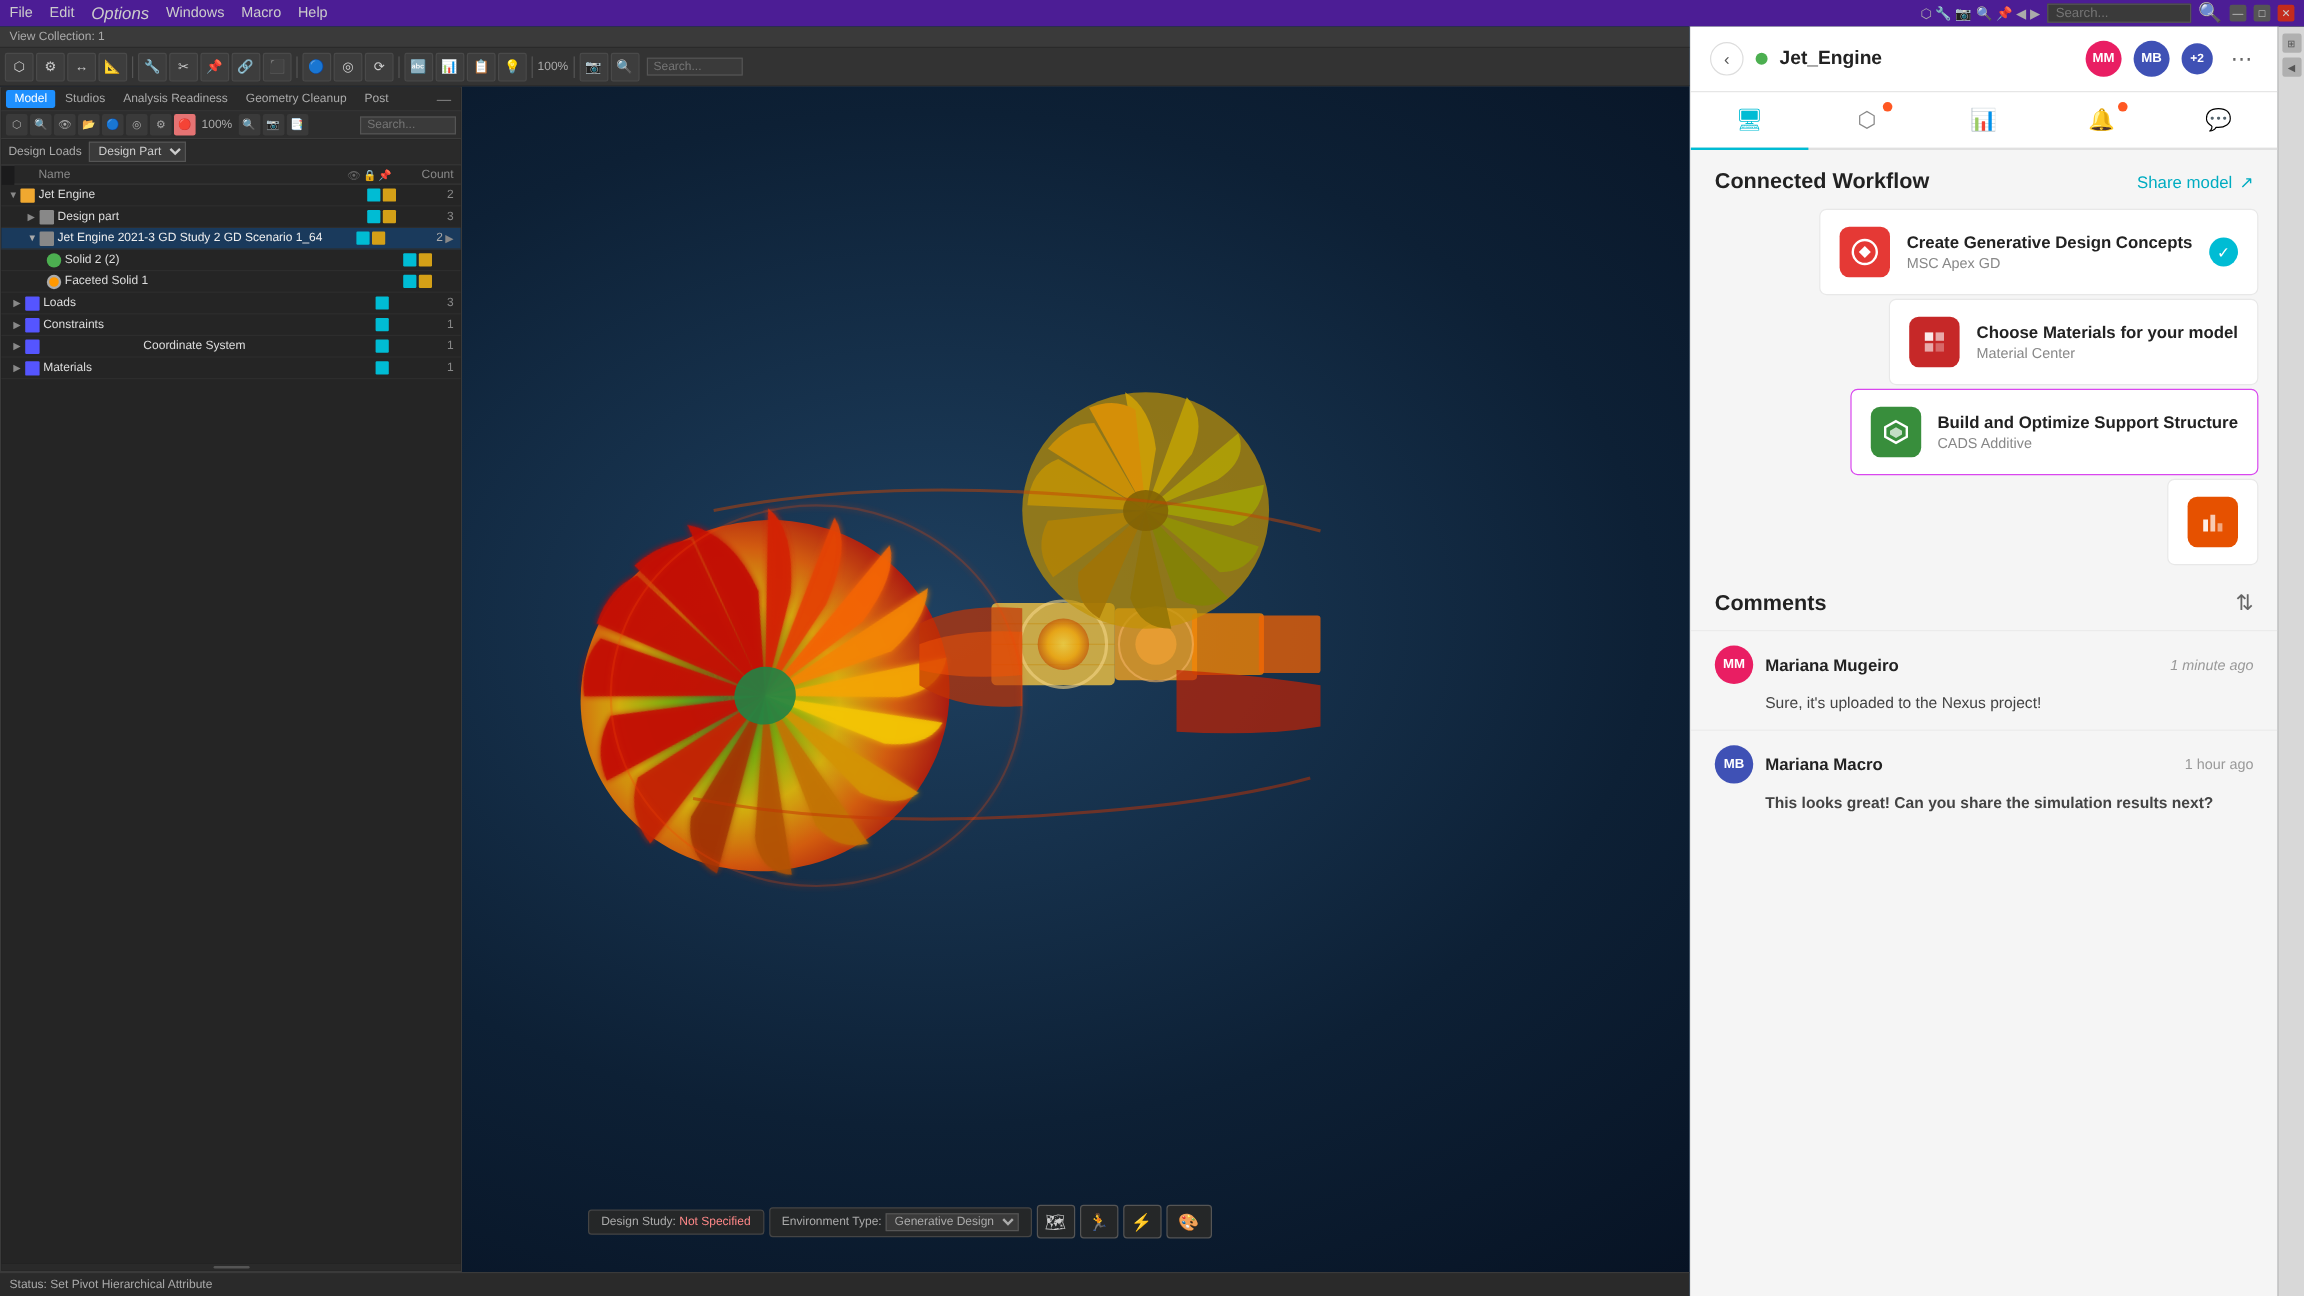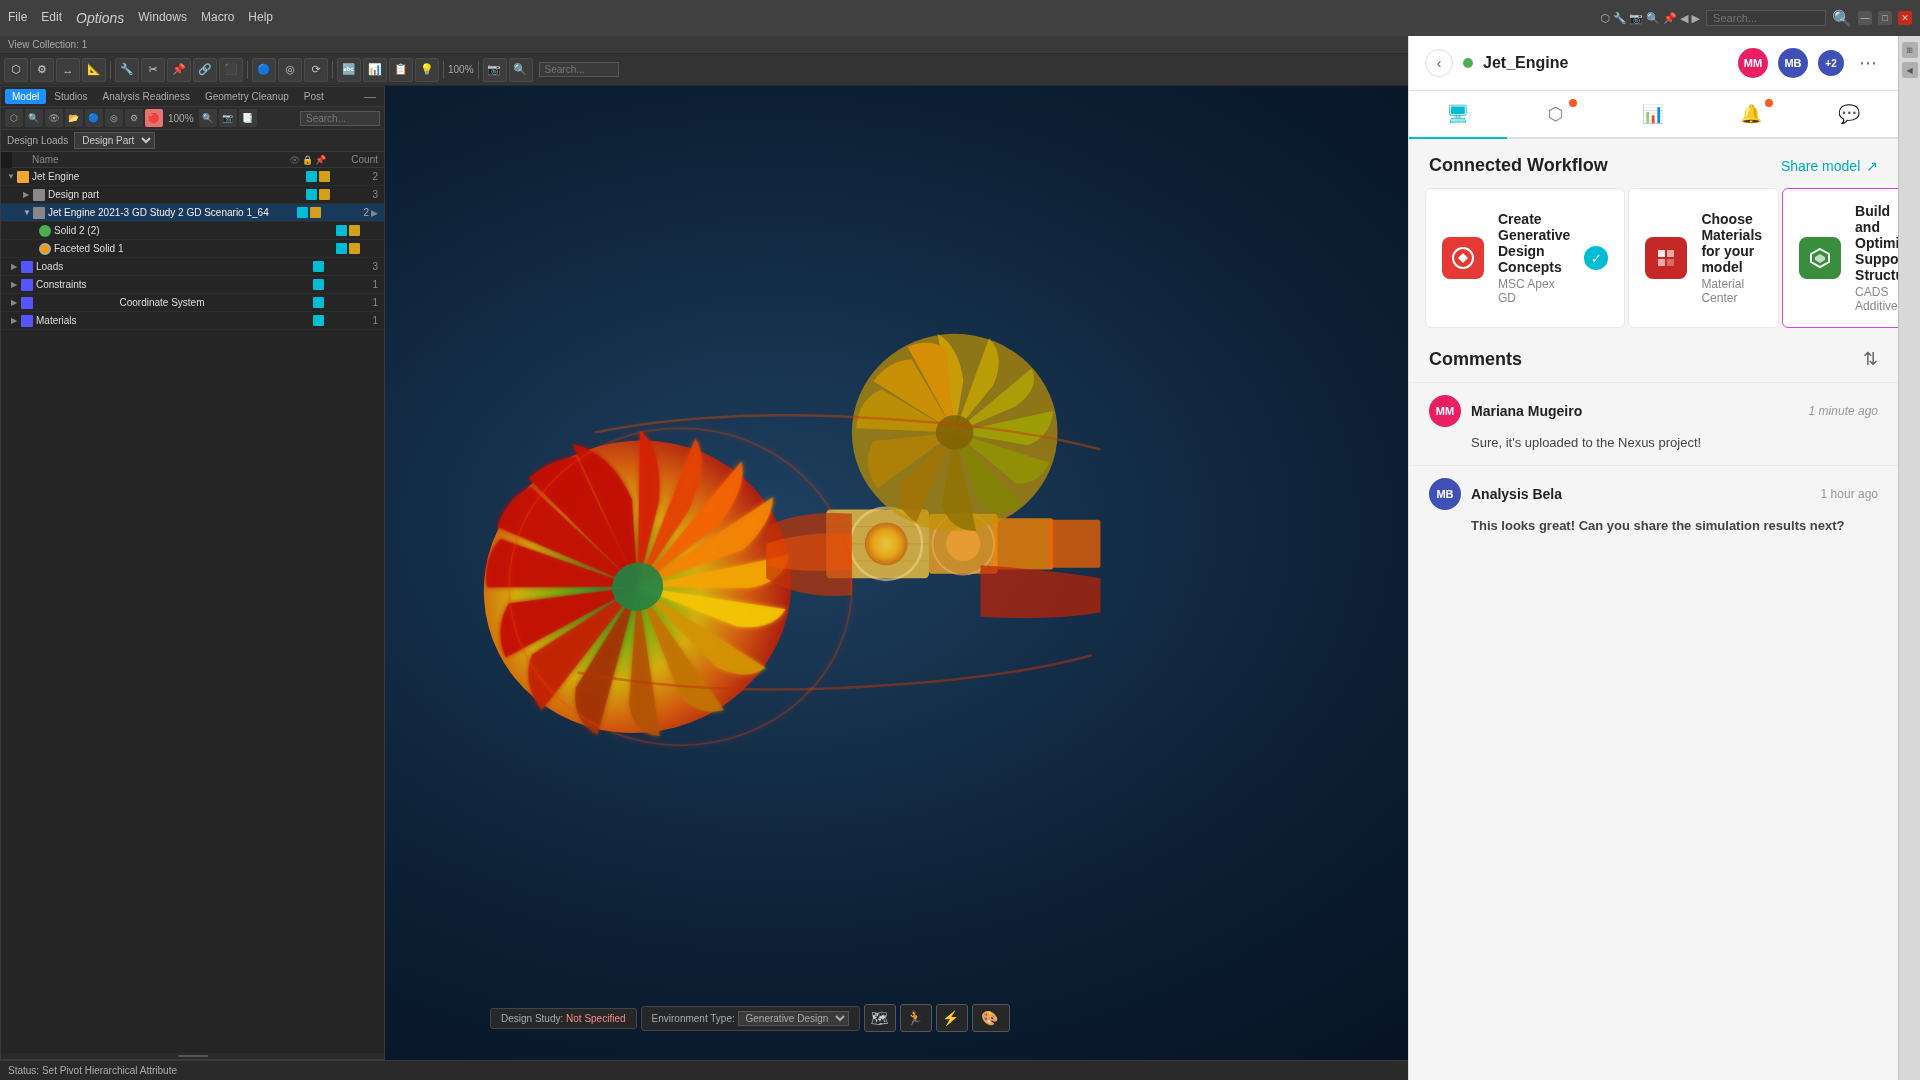--- a/index.html
+++ b/index.html
@@ -9,21 +9,21 @@
       overflow: hidden;
       font-family: -apple-system, BlinkMacSystemFont, 'Segoe UI', sans-serif;
       background: #1a2a3a;
       display: flex;
       flex-direction: column;
     }
   </style>
 </head>
 <body>
 
-<div style="background:#404040; height:36px; display:flex; align-items:center; padding:0 8px; gap:0; flex-shrink:0;justify-content:flex-end;">
+<div style="background:#4c1d95; height:22px; display:flex; align-items:center; padding:0 8px; gap:0; flex-shrink:0;justify-content:flex-end;">
   <div style="display:flex; gap:14px; flex:1;">
     <span style="color:#ccc; font-size:12px; cursor:pointer;">File</span>
     <span style="color:#ccc; font-size:12px; cursor:pointer;">Edit</span>
     <span style="color:#ccc; font-size:14px; cursor:pointer;font-style:italic;">Options</span>
     <span style="color:#ccc; font-size:12px; cursor:pointer;">Windows</span>
     <span style="color:#ccc; font-size:12px; cursor:pointer;">Macro</span>
     <span style="color:#ccc; font-size:12px; cursor:pointer;">Help</span>
   </div>
   <div style="display:flex; align-items:center; gap:6px; margin-left:auto;">
     <span style="color:#aaa; font-size:11px;">⬡ 🔧 📷 🔍 📌 ◀ ▶</span>
@@ -406,21 +406,21 @@
     <div style="flex:1;overflow-y:auto;background:#f5f5f5;">
 
       <div style="display:flex;align-items:center;justify-content:space-between;padding:16px 20px 12px;">
         <span style="font-size:18px;font-weight:600;color:#222;">Connected Workflow</span>
         <button style="display:flex;align-items:center;gap:6px;color:#00acc1;font-size:14px;font-weight:500;cursor:pointer;background:none;border:none;">
           <span>Share model</span>
           <span style="font-size:14px;">↗</span>
         </button>
       </div>
 
-      <div style="padding:0 16px;display:flex;flex-direction:row;gap:3px;">
+      <div style="padding:0 16px;display:flex;flex-direction:column;gap:3px;align-items:flex-end;">
 
         <div style="background:white;border:1px solid #e8e8e8;border-radius:6px;padding:14px 16px;display:flex;align-items:center;gap:14px;cursor:pointer;">
           <div style="width:42px;height:42px;border-radius:8px;background:#e53935;display:flex;align-items:center;justify-content:center;font-size:13px;flex-shrink:0;color:white;font-weight:bold;">
             <svg width="26" height="26" viewBox="0 0 26 26" fill="none">
               <circle cx="13" cy="13" r="10" stroke="white" stroke-width="2" fill="none"></circle>
               <path d="M8 13 L13 8 L18 13 L13 18 Z" fill="white"></path>
             </svg>
           </div>
           <div style="flex:1;">
             <div style="font-size:14px;font-weight:600;color:#222;margin-bottom:2px;">Create Generative Design Concepts</div>
@@ -479,21 +479,21 @@
           <div style="width:32px;height:32px;border-radius:50%;background:#e91e63;display:flex;align-items:center;justify-content:center;font-size:11px;font-weight:bold;color:white;flex-shrink:0;cursor:pointer;">MM</div>
           <span style="font-size:14px;font-weight:600;color:#222;flex:1;">Mariana Mugeiro</span>
           <span style="font-size:12px;color:#999;font-style:italic;">1 minute ago</span>
         </div>
         <div style="font-size:13px;color:#444;line-height:1.5;margin-left:42px;">Sure, it's uploaded to the Nexus project!</div>
       </div>
 
       <div style="padding:12px 20px;border-top:1px solid #ebebeb;">
         <div style="display:flex;align-items:center;gap:10px;margin-bottom:6px;">
           <div style="width:32px;height:32px;border-radius:50%;background:#3f51b5;display:flex;align-items:center;justify-content:center;font-size:11px;font-weight:bold;color:white;flex-shrink:0;cursor:pointer;">MB</div>
-          <span style="font-size:14px;font-weight:600;color:#222;flex:1;">Analysis Bela</span>
+          <span style="font-size:14px;font-weight:600;color:#222;flex:1;">Mariana Macro</span>
           <span style="font-size:12px;color:#999;">1 hour ago</span>
         </div>
         <div style="font-size:13px;color:#444;line-height:1.5;margin-left:42px;font-weight:bold;">This looks great! Can you share the simulation results next?</div>
       </div>
 
     </div>
   </div>
 
   <div style="width:22px;background:#d8d8d8;display:flex;flex-direction:column;align-items:center;padding:6px 0;gap:4px;flex-shrink:0;border-left:1px solid #c0c0c0;">
     <div style="width:16px;height:16px;background:#b0b0b0;border-radius:2px;display:flex;align-items:center;justify-content:center;font-size:8px;cursor:pointer;color:#555;">⊞</div>

